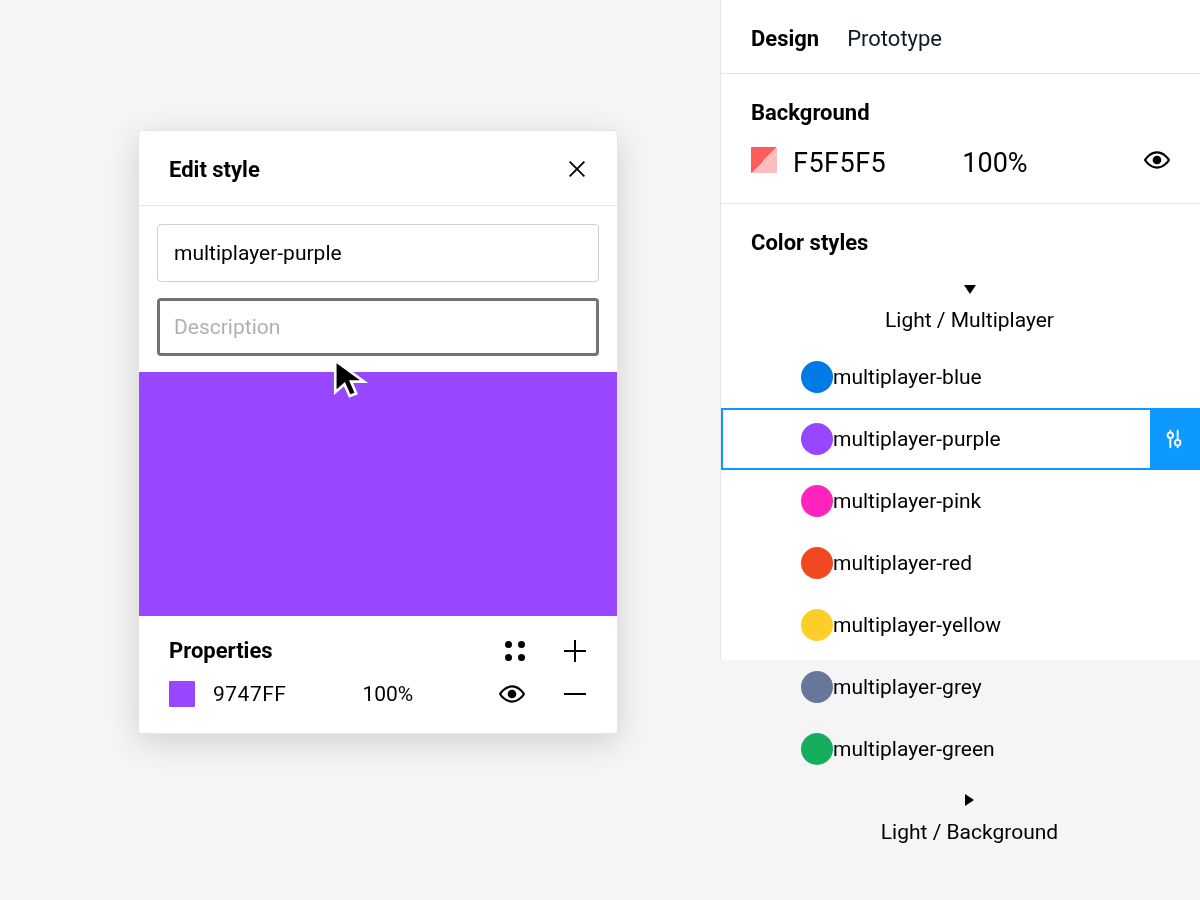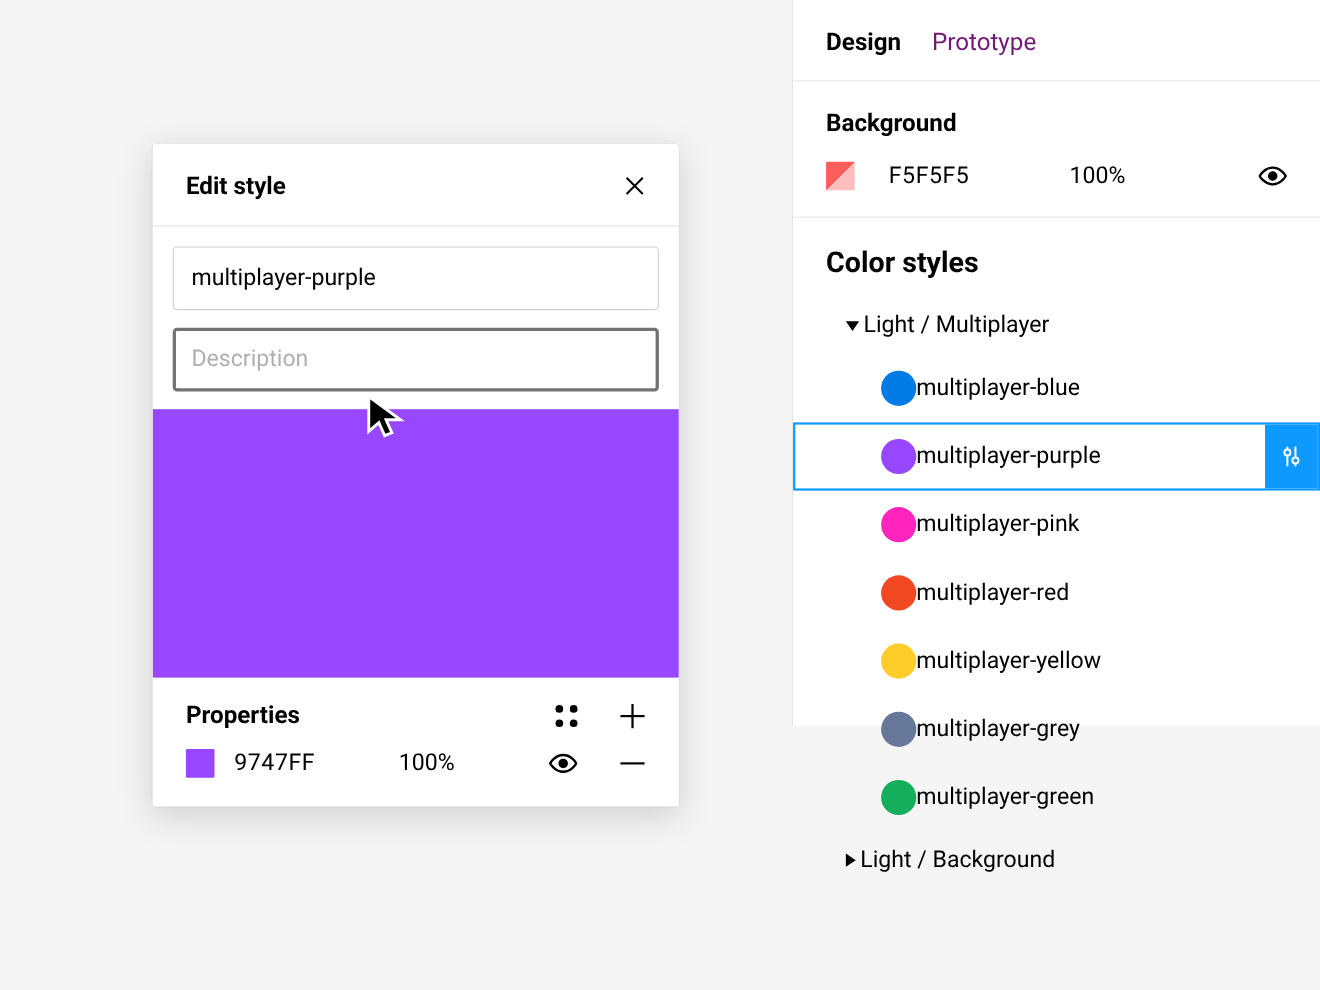--- a/index.html
+++ b/index.html
@@ -24,61 +24,61 @@
     background: #fff;
     border-left: 1px solid #e5e5e5;
   }
   .tab-row {
     display: flex;
     gap: 28px;
     padding: 26px 30px 22px 30px;
     border-bottom: 1px solid #e5e5e5;
     font-size: 22px;
   }
-  .tab { color: #701a75; cursor: pointer; }
+  .tab { color: #0f172a; cursor: pointer; }
   .tab.active { color: #000; font-weight: 700; }
 
   .section {
     padding: 26px 30px 24px 30px;
     border-bottom: 1px solid #e5e5e5;
   }
   .section h3 {
     margin: 0 0 22px 0;
     font-size: 22px;
     font-weight: 700;
   }
   .bg-row {
     display: flex;
-    align-items: center;
-    gap: 31px;
-    font-size: 21px;
+    gap: 16px;
+    font-size: 27px;
   }
   .bg-swatch {
     width: 26px; height: 26px;
     display: inline-block;
     background: linear-gradient(135deg, #ff5c5c 50%, #ffbdbd 50%);
     border-radius: 1px;
   }
   .bg-value { letter-spacing: 0.5px; }
   .bg-opacity { margin-left: 60px; }
   .bg-eye { margin-left: auto; }
 
   .styles-section { padding: 26px 30px 24px 30px; }
   .styles-section h3 {
     margin: 0 0 16px 0;
-    font-size: 26px;
+    font-size: 22px;
     font-weight: 700;
   }
   .group-header {
     display: flex;
     align-items: center;
-    gap: 4px;
+    gap: 14px;
     padding: 14px 0 14px 18px;
     font-size: 21px;
     cursor: pointer;
+    flex-direction: column;
   }
   .disclosure {
     width: 0; height: 0;
     border-style: solid;
     display: inline-block;
   }
   .disclosure.open {
     border-width: 9px 6px 0 6px;
     border-color: #000 transparent transparent transparent;
   }

